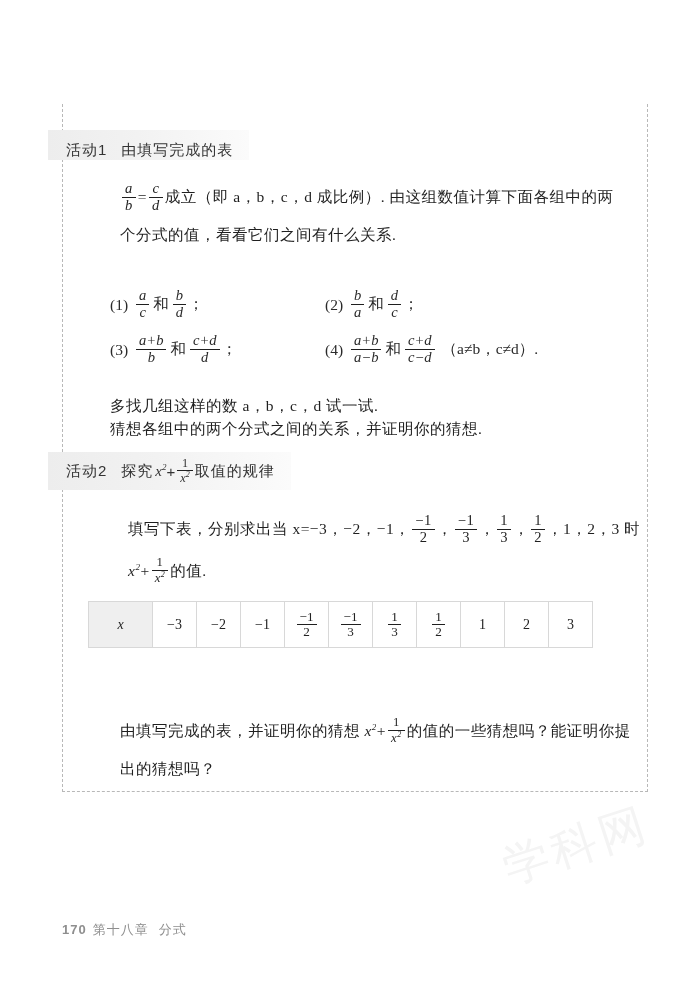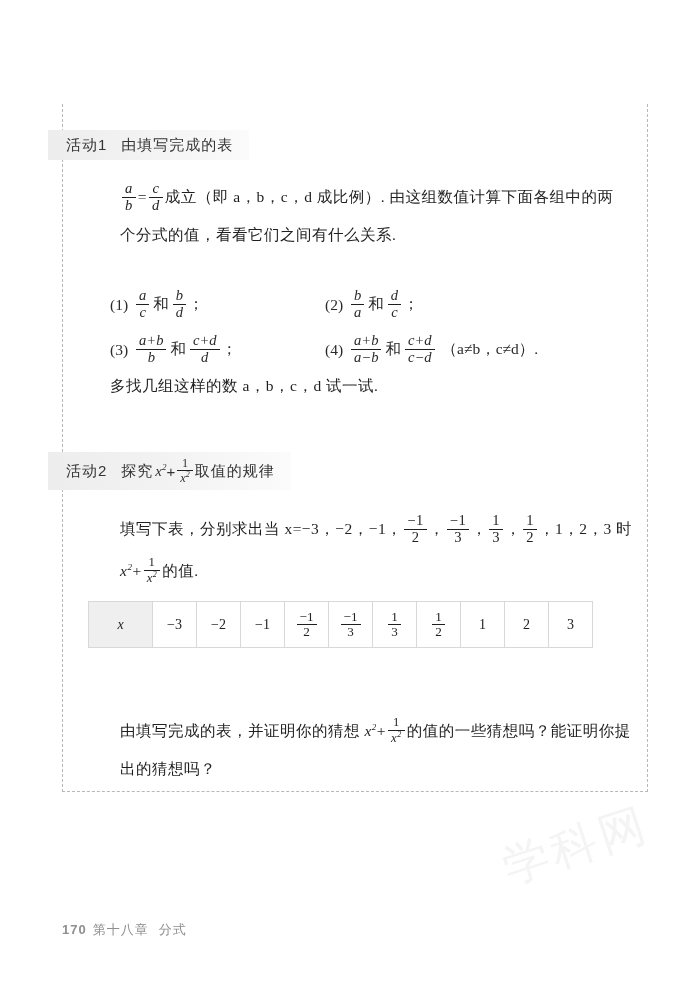--- a/index.html
+++ b/index.html
@@ -79,21 +79,21 @@
     position: absolute;
     height: 30px;
     display: flex; align-items: center;
     padding: 0 16px 0 18px;
     background: linear-gradient(to right, #ededed 0%, #f2f2f2 45%, #fbfbfb 100%);
     font-family: "Liberation Sans", "DejaVu Sans", sans-serif;
     font-size: 15px;
     color: #333333;
     white-space: nowrap;
   }
-  #activity1-bar { left: 48px; top: 130px; }
+  #activity1-bar { left: 48px; top: 130px; align-items: flex-end; }
   #activity2-bar { left: 48px; top: 452px; height: 38px; }
   .act-label { letter-spacing: 1px; }
   .act-gap { display: inline-block; width: 14px; }
 
   
   .para {
     position: absolute;
     font-size: 15.5px;
     line-height: 38px;
     color: #1f1f1f;
@@ -237,36 +237,37 @@
         <span class="he">和</span>
         <span class="frac math">
             <span class="num">c+d</span>
             <span class="den">c−d</span>
           </span>
         <span style="margin-left:5px;text-align:center;">（a≠b，c≠d）.</span>
       </div>
     </div>
   </div>
 
-  <div class="para" style="left:110px; top:367px;">多找几组这样的数 a，b，c，d 试一试.</div>
+  <div class="para" style="left:110px; top:387px;">多找几组这样的数 a，b，c，d 试一试.</div>
+  <div class="para" style="left:110px; top:410px;">猜想各组中的两个分式之间的关系，并证明你的猜想.</div>
 
   <div class="activity-bar" id="activity2-bar">
     <span class="act-label">活动2</span>
     <span class="act-gap"></span>
     <span class="act-label">探究</span>
     <span class="math" style="margin-left:2px;"><span>x</span><sup style="font-size:9px">2</sup></span>
     <span>+</span>
     <span class="frac math sm">
         <span class="num up">1</span>
         <span class="den"><span>x</span><sup style="font-size:8px">2</sup></span>
       </span>
     <span class="act-label">取值的规律</span>
   </div>
 
-  <div class="para indent" style="left:88px; top:510px; width:545px;">
+  <div class="para indent" style="left:96px; top:510px; width:545px;">
     <span>填写下表，分别求出当 x=−3，−2，−1，</span><span class="frac"><span class="num">−1</span><span class="den">2</span></span>，<span class="frac"><span class="num">−1</span><span class="den">3</span></span>，<span class="frac"><span class="num">1</span><span class="den">3</span></span>，<span class="frac"><span class="num">1</span><span class="den">2</span></span><span>，1，2，3 时</span><span class="math"> x<sup style="font-size:9px">2</sup></span>+<span class="frac math sm"><span class="num up">1</span><span class="den">x<sup style="font-size:8px">2</sup></span></span><span>的值.</span>
   </div>
 
   <div class="tbl-wrap">
     <table class="data">
       <tbody>
           <tr>
         <td class="hdr"><span class="math">x</span></td>
         <td class="val">−3</td>
         <td class="val">−2</td>

